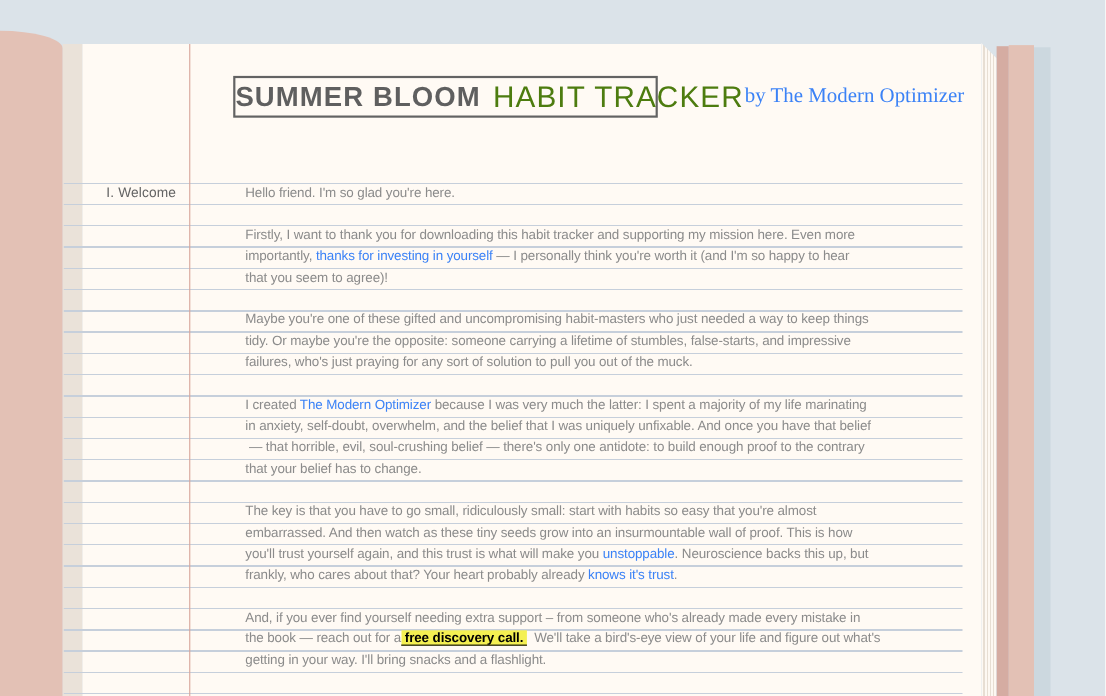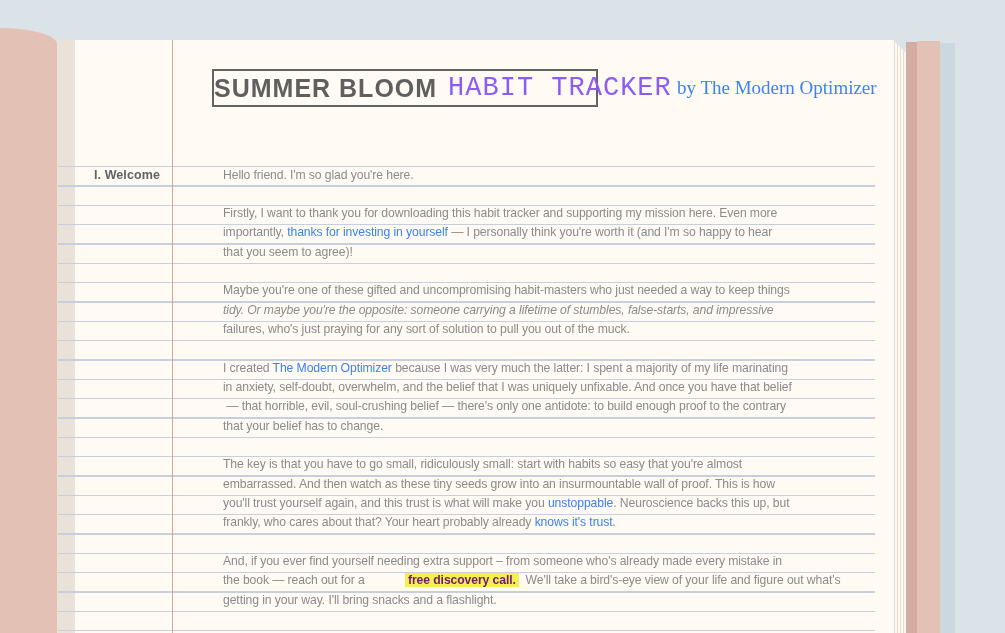--- a/index.html
+++ b/index.html
@@ -24,36 +24,36 @@
 
   .rules { position:absolute; left:-17px; top:125.5px; width:817px; height:467px;
            background:repeating-linear-gradient(to bottom,#c6cfdb 0 1.2px,transparent 1.2px 19.333px); }
   .divider { position:absolute; left:97px; top:0; width:1.3px; height:100%; background:#d8a59a; }
 
   .title-box { position:absolute; left:105px; top:29px; width:386px; height:38px;
                border:2px solid #636363; display:flex; align-items:center; justify-content:flex-start;
                white-space:nowrap; background:transparent;margin-left:32px; }
   .title-sans { font-family:"Liberation Sans", sans-serif; font-weight:700; font-size:25px;
                 letter-spacing:1px; color:#5f5f5f; }
-  .title-serif { font-family:Liberation Mono, monospace; font-weight:400; font-size:27px;
-                 letter-spacing:1px; color:#8b5cf6; margin-left:11px; }
+  .title-serif { font-family:Liberation Sans, sans-serif; font-weight:400; font-size:27px;
+                 letter-spacing:1px; color:#4d7c0f; margin-left:11px; }
   .subtitle { position:absolute; left:105px; top:70px; width:457px; text-align:center;
               font-size:11.5px; letter-spacing:.3px; color:#8d8d8d; }
   .byline { position:absolute; left:602px; top:37px; font-family:"Liberation Serif", serif;
             font-size:19px; color:#3b82f6; white-space:nowrap; }
 
   .margin-label { position:absolute; left:-17px; top:125.5px; width:102px; height:19.3px;
-                  line-height:19.3px; text-align:right; font-weight:700; font-size:12.5px;
+                  line-height:19.3px; text-align:right; font-weight:400; font-size:12.5px;
                   color:#636363; letter-spacing:.1px; }
 
   .tline { position:absolute; left:148px; height:14px; line-height:19.6px;
            font-size:12.2px; letter-spacing:-0.1px; color:#8b8b8b; white-space:pre; }
   .tline .b { font-weight:400; color:#3b82f6; }
-  .tline .hl { background:#f4f052; font-weight:700; color:#701a75;
-               text-underline-offset:2px;margin-left:40px; }
+  .tline .hl { background:#f4f052; font-weight:700; color:#000000;
+               text-decoration:underline; text-underline-offset:2px; }
 </style>
 </head>
 <body>
 
 <div class="stage">
 
   <div class="cover-left"></div>
   <div class="book-shadow"></div>
   <div class="cover-right"></div>
   <div class="cover-right-shadow"></div>
@@ -72,21 +72,21 @@
     <div class="byline">by The Modern Optimizer</div>
 
     <div class="margin-label">I. Welcome</div>
 
     <div id="content-lines">
         <div class="tline" style="top: 125.5px;"><span>Hello friend. I'm so glad you're here.</span></div>
         <div class="tline" style="top: 164.166px;"><span>Firstly, I want to thank you for downloading this habit tracker and supporting my mission here. Even more</span></div>
         <div class="tline" style="top: 183.499px;"><span>importantly, </span><span class="b">thanks for investing in yourself</span><span> — I personally think you're worth it (and I'm so happy to hear</span></div>
         <div class="tline" style="top: 202.832px;"><span>that you seem to agree)!</span></div>
         <div class="tline" style="top: 241.498px;"><span>Maybe you're one of these gifted and uncompromising habit-masters who just needed a way to keep things</span></div>
-        <div class="tline" style="top: 260.831px; font-style: italic;"><span>tidy. Or maybe you're the opposite: someone carrying a lifetime of stumbles, false-starts, and impressive</span></div>
+        <div class="tline" style="top: 260.831px;"><span>tidy. Or maybe you're the opposite: someone carrying a lifetime of stumbles, false-starts, and impressive</span></div>
         <div class="tline" style="top: 280.164px;"><span>failures, who's just praying for any sort of solution to pull you out of the muck.</span></div>
         <div class="tline" style="top: 318.83px;"><span>I created </span><span class="b">The Modern Optimizer</span><span> because I was very much the latter: I spent a majority of my life marinating</span></div>
         <div class="tline" style="top: 338.163px;"><span>in anxiety, self-doubt, overwhelm, and the belief that I was uniquely unfixable. And once you have that belief</span></div>
         <div class="tline" style="top: 357.496px;"><span> — that horrible, evil, soul-crushing belief — there's only one antidote: to build enough proof to the contrary</span></div>
         <div class="tline" style="top: 376.829px;"><span>that your belief has to change.</span></div>
         <div class="tline" style="top: 415.495px;"><span>The key is that you have to go small, ridiculously small: start with habits so easy that you're almost</span></div>
         <div class="tline" style="top: 434.828px;"><span>embarrassed. And then watch as these tiny seeds grow into an insurmountable wall of proof. This is how</span></div>
         <div class="tline" style="top: 454.161px;"><span>you'll trust yourself again, and this trust is what will make you </span><span class="b">unstoppable</span><span>. Neuroscience backs this up, but</span></div>
         <div class="tline" style="top: 473.494px;"><span>frankly, who cares about that? Your heart probably already </span><span class="b">knows it's trust</span><span>.</span></div>
         <div class="tline" style="top: 512.16px;"><span>And, if you ever find yourself needing extra support – from someone who's already made every mistake in</span></div>

